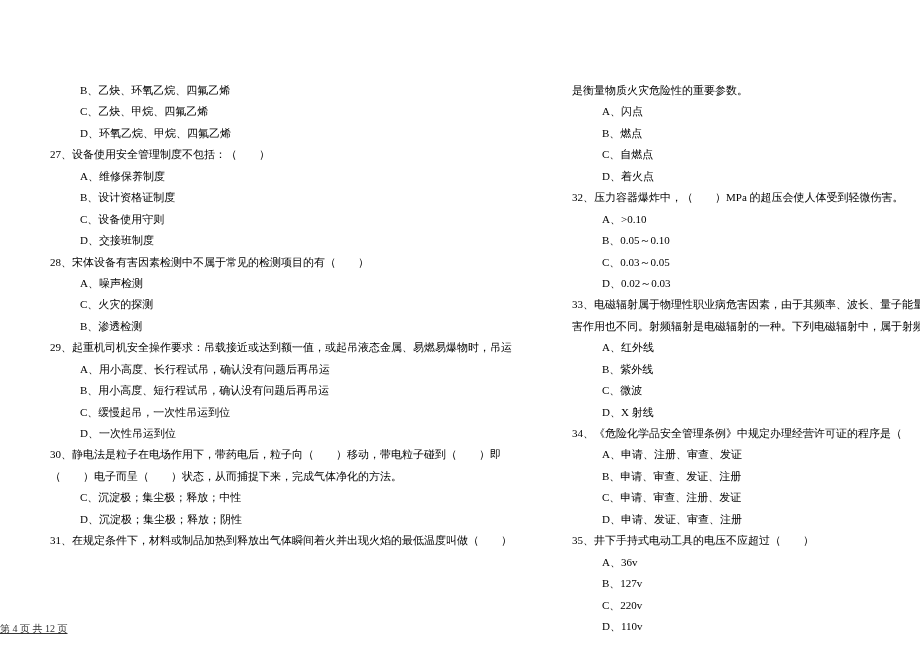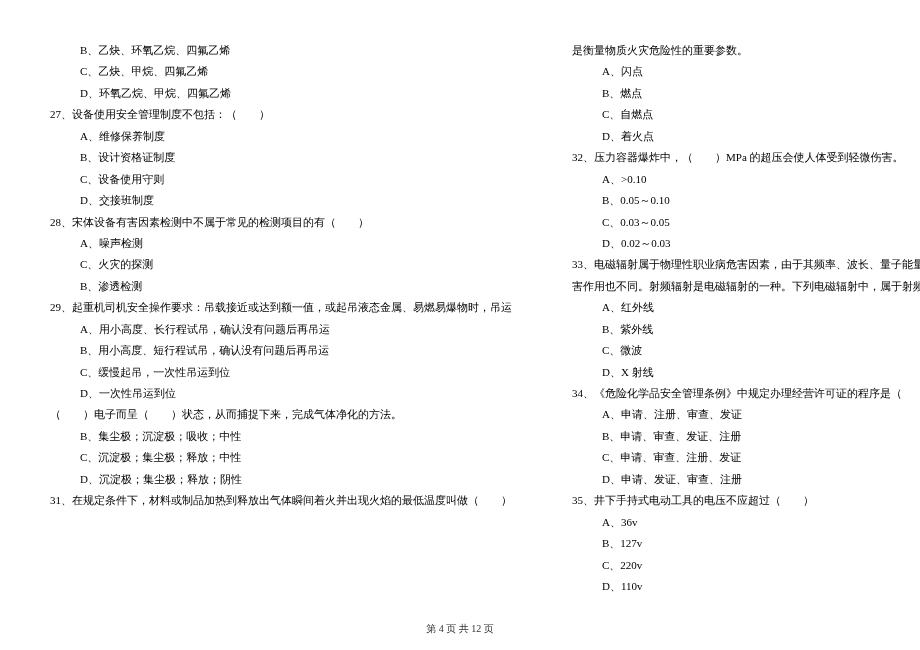--- a/index.html
+++ b/index.html
@@ -10,32 +10,32 @@
       font-family: "SimSun", "宋体", serif;
       font-size: 11px;
       color: #000;
       padding: 40px 50px 30px 50px;
       position: relative;
     }
     .columns {
       display: flex;
       gap: 60px;
     }
-    .col { flex: 1; }
+    .col { flex: 1; margin-top: 40px; }
     .line { line-height: 1.95; white-space: nowrap; }
     .indent-1 { padding-left: 30px; }
     .q-line { padding-left: 0; }
     .footer {
       position: absolute;
       bottom: 14px;
       left: 0;
       width: 100%;
-      text-align: center;
       font-size: 10px;
       color: #333;
+      text-decoration: underline;
     }
   </style>
 </head>
 <body>
 
 <div class="columns">
   <div class="col">
     <div class="line indent-1">B、乙炔、环氧乙烷、四氟乙烯</div>
     <div class="line indent-1">C、乙炔、甲烷、四氟乙烯</div>
     <div class="line indent-1">D、环氧乙烷、甲烷、四氟乙烯</div>
@@ -46,22 +46,22 @@
     <div class="line indent-1">D、交接班制度</div>
     <div class="line q-line">28、宋体设备有害因素检测中不属于常见的检测项目的有（　　）</div>
     <div class="line indent-1">A、噪声检测</div>
     <div class="line indent-1">C、火灾的探测</div>
     <div class="line indent-1">B、渗透检测</div>
     <div class="line q-line">29、起重机司机安全操作要求：吊载接近或达到额一值，或起吊液态金属、易燃易爆物时，吊运</div>
     <div class="line indent-1">A、用小高度、长行程试吊，确认没有问题后再吊运</div>
     <div class="line indent-1">B、用小高度、短行程试吊，确认没有问题后再吊运</div>
     <div class="line indent-1">C、缓慢起吊，一次性吊运到位</div>
     <div class="line indent-1">D、一次性吊运到位</div>
+    <div class="line q-line">30、静电法是粒子在电场作用下，带药电后，粒子向（　　）移动，带电粒子碰到（　　）即</div>
     <div class="line q-line">（　　）电子而呈（　　）状态，从而捕捉下来，完成气体净化的方法。</div>
-    <div class="line indent-1">B、集尘极；沉淀极；吸收；中性</div>
     <div class="line indent-1">C、沉淀极；集尘极；释放；中性</div>
     <div class="line indent-1">D、沉淀极；集尘极；释放；阴性</div>
     <div class="line q-line">31、在规定条件下，材料或制品加热到释放出气体瞬间着火并出现火焰的最低温度叫做（　　）</div>
   </div>
 
   <div class="col">
     <div class="line q-line">是衡量物质火灾危险性的重要参数。</div>
     <div class="line indent-1">A、闪点</div>
     <div class="line indent-1">B、燃点</div>
     <div class="line indent-1">C、自燃点</div>

